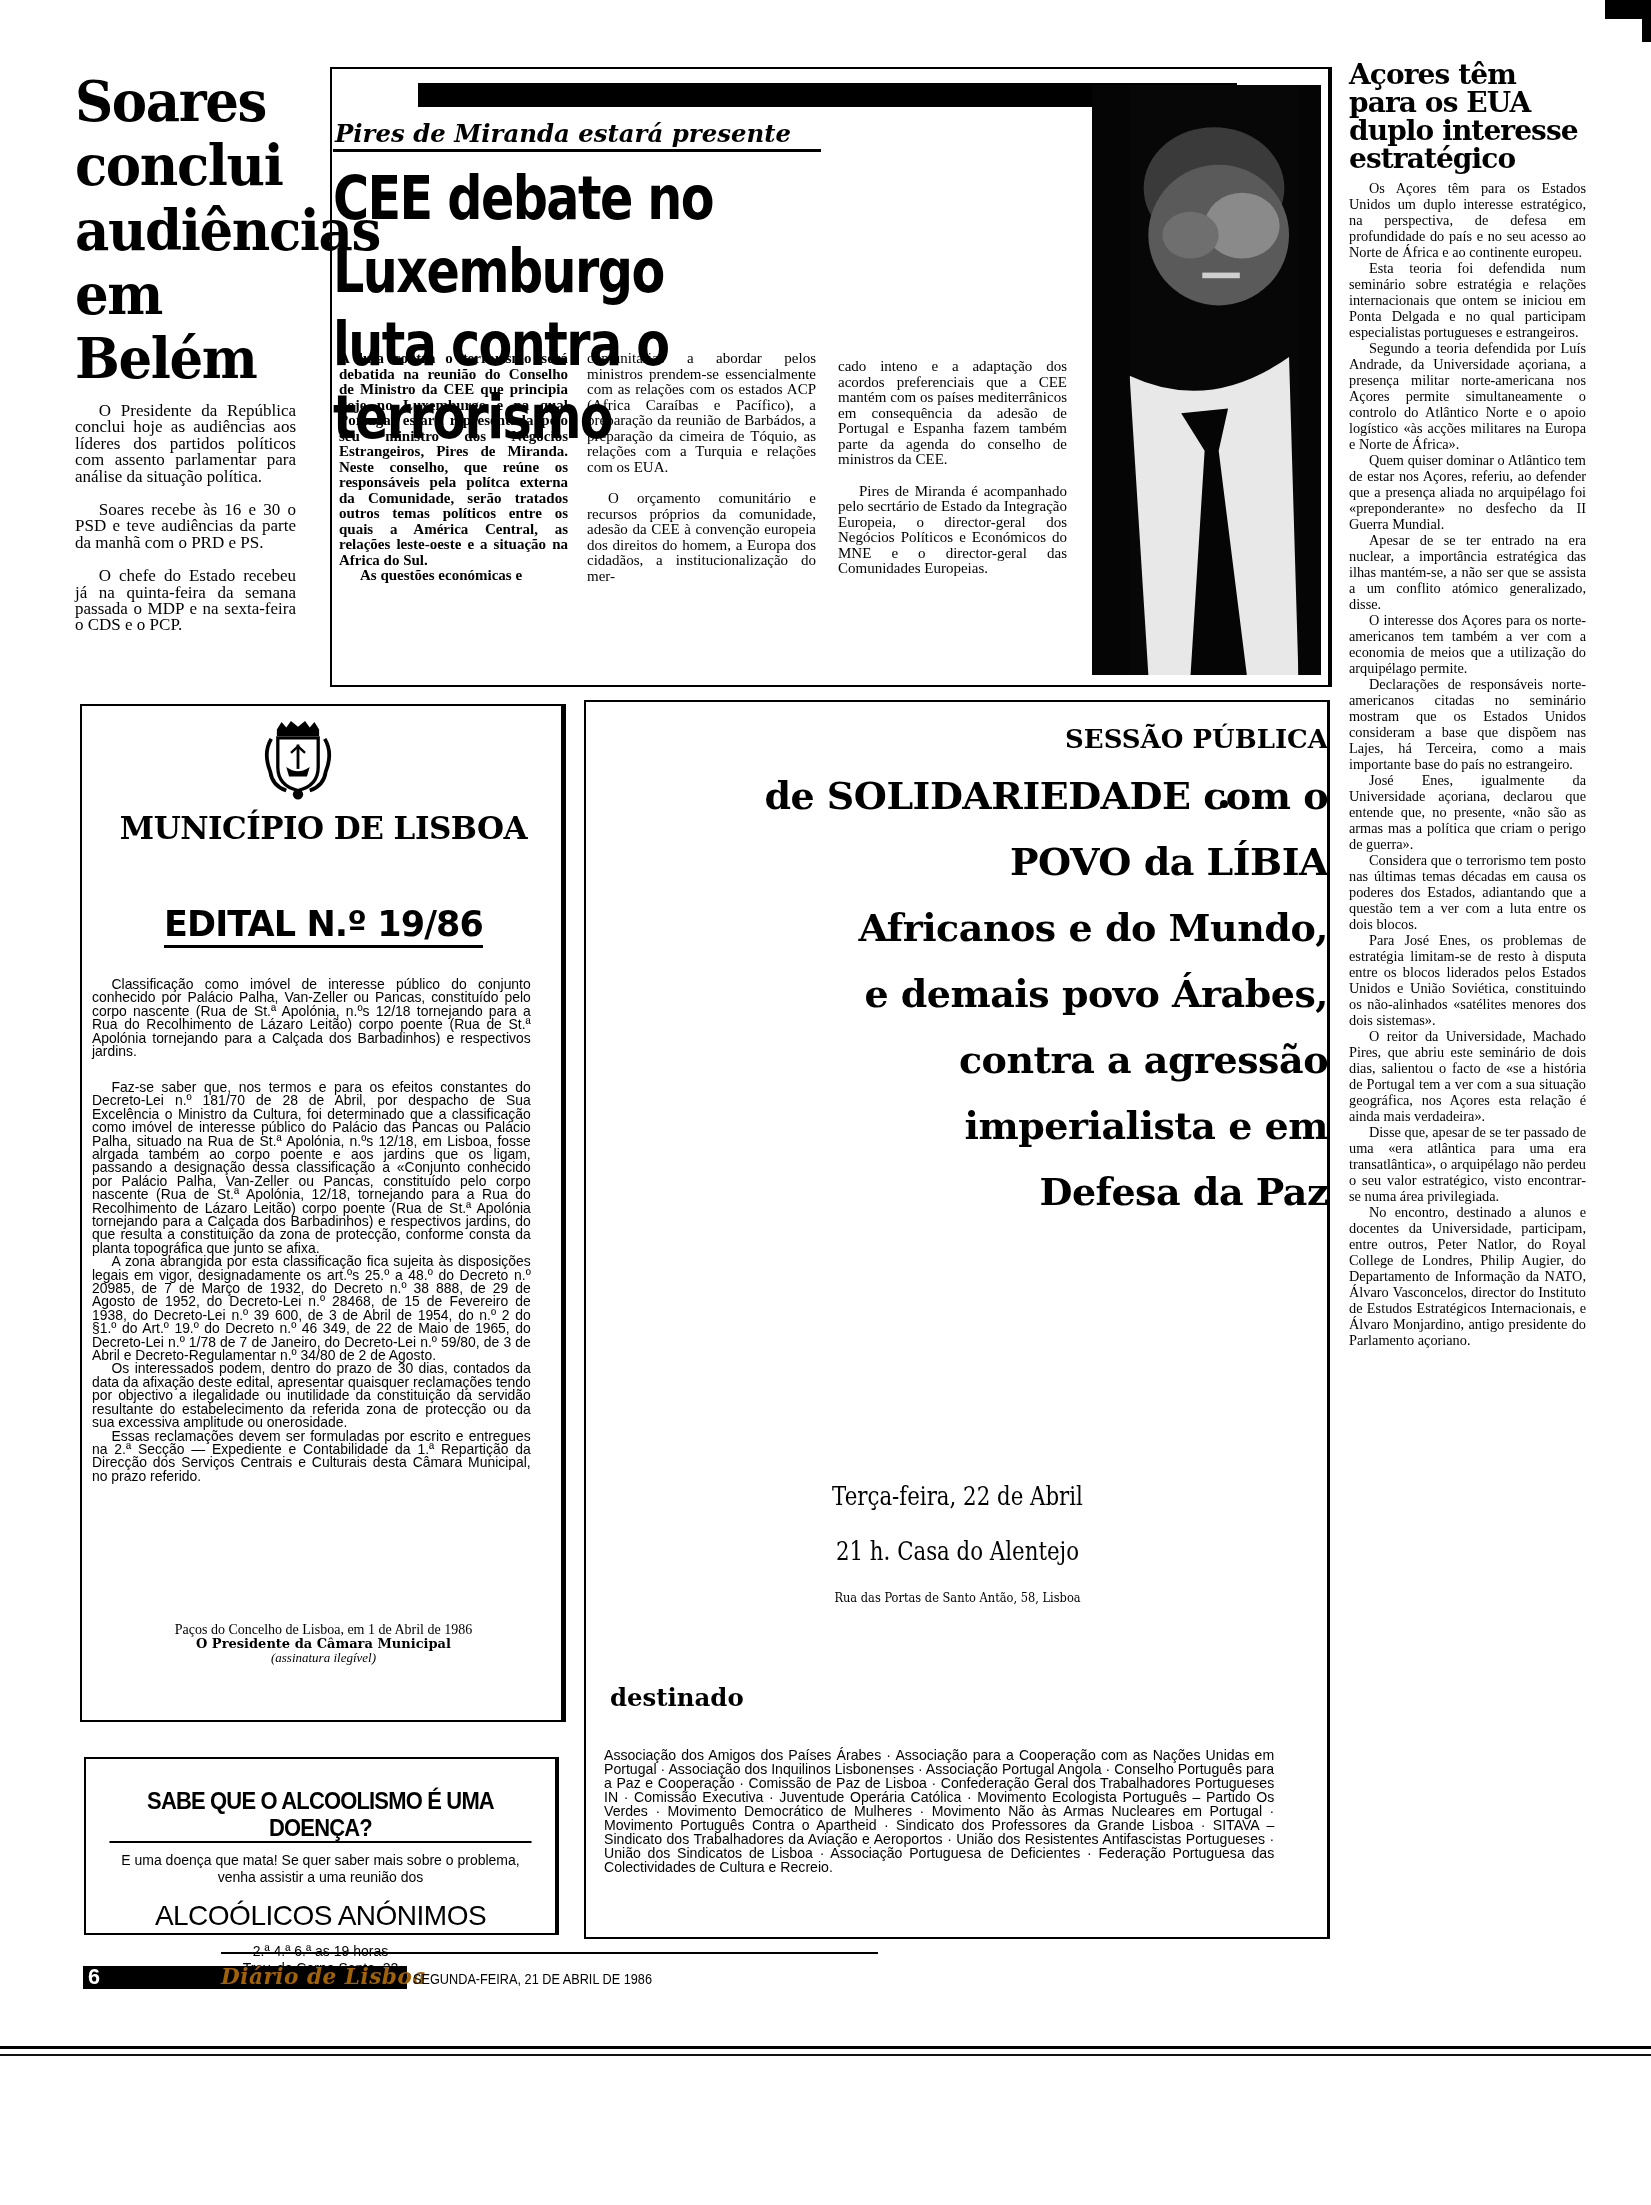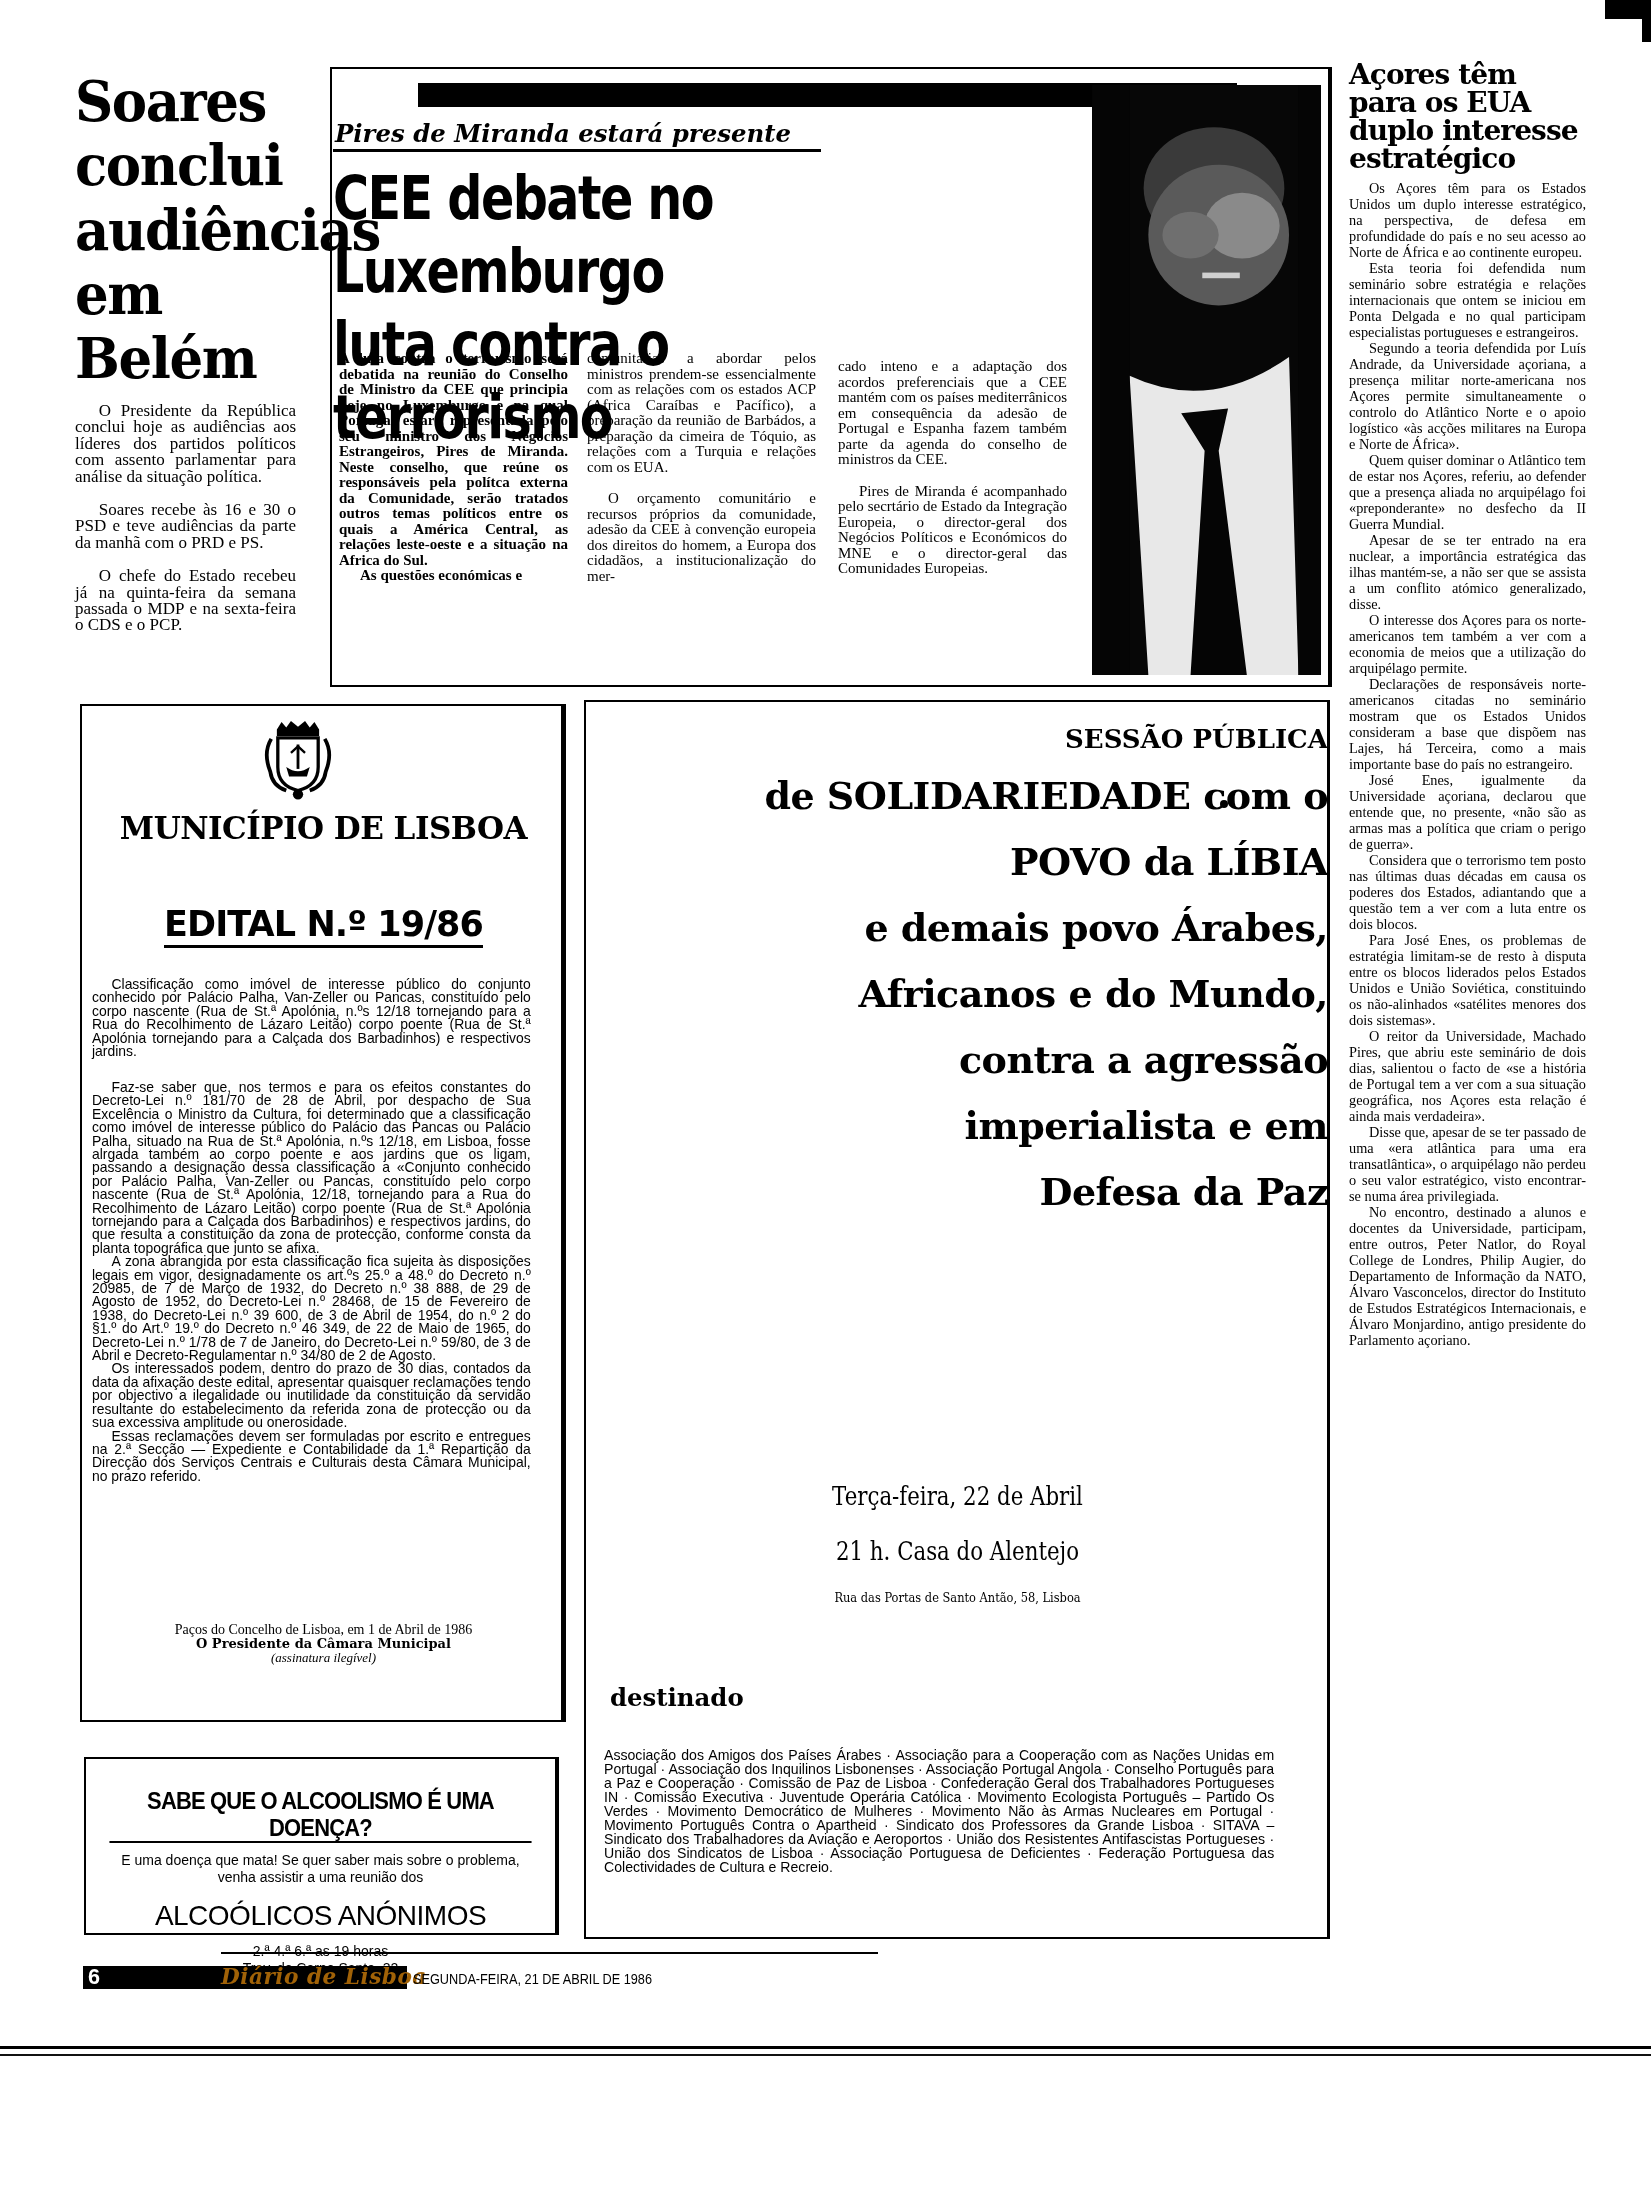--- a/index.html
+++ b/index.html
@@ -143,21 +143,21 @@
   </h2>
   <div class="body just">
     <p class="indent">Os Açores têm para os Estados Unidos um duplo interesse estratégico, na perspectiva, de defesa em profundidade do país e no seu acesso ao Norte de África e ao continente europeu.</p>
     <p class="indent">Esta teoria foi defendida num seminário sobre estratégia e relações internacionais que ontem se iniciou em Ponta Delgada e no qual participam especialistas portugueses e estrangeiros.</p>
     <p class="indent">Segundo a teoria defendida por Luís Andrade, da Universidade açoriana, a presença militar norte-americana nos Açores permite simultaneamente o controlo do Atlântico Norte e o apoio logístico «às acções militares na Europa e Norte de África».</p>
     <p class="indent">Quem quiser dominar o Atlântico tem de estar nos Açores, referiu, ao defender que a presença aliada no arquipélago foi «preponderante» no desfecho da II Guerra Mundial.</p>
     <p class="indent">Apesar de se ter entrado na era nuclear, a importância estratégica das ilhas mantém-se, a não ser que se assista a um conflito atómico generalizado, disse.</p>
     <p class="indent">O interesse dos Açores para os norte-americanos tem também a ver com a economia de meios que a utilização do arquipélago permite.</p>
     <p class="indent">Declarações de responsáveis norte-americanos citadas no seminário mostram que os Estados Unidos consideram a base que dispõem nas Lajes, há Terceira, como a mais importante base do país no estrangeiro.</p>
     <p class="indent">José Enes, igualmente da Universidade açoriana, declarou que entende que, no presente, «não são as armas mas a política que criam o perigo de guerra».</p>
-    <p class="indent">Considera que o terrorismo tem posto nas últimas duas décadas em causa os poderes dos Estados, adiantando que a questão tem a ver com a luta entre os dois blocos.</p>
+    <p class="indent">Considera que o terrorismo tem posto nas últimas temas décadas em causa os poderes dos Estados, adiantando que a questão tem a ver com a luta entre os dois blocos.</p>
     <p class="indent">Para José Enes, os problemas de estratégia limitam-se de resto à disputa entre os blocos liderados pelos Estados Unidos e União Soviética, constituindo os não-alinhados «satélites menores dos dois sistemas».</p>
     <p class="indent">O reitor da Universidade, Machado Pires, que abriu este seminário de dois dias, salientou o facto de «se a história de Portugal tem a ver com a sua situação geográfica, nos Açores esta relação é ainda mais verdadeira».</p>
     <p class="indent">Disse que, apesar de se ter passado de uma «era atlântica para uma era transatlântica», o arquipélago não perdeu o seu valor estratégico, visto encontrar-se numa área privilegiada.</p>
     <p class="indent">No encontro, destinado a alunos e docentes da Universidade, participam, entre outros, Peter Natlor, do Royal College de Londres, Philip Augier, do Departamento de Informação da NATO, Álvaro Vasconcelos, director do Instituto de Estudos Estratégicos Internacionais, e Álvaro Monjardino, antigo presidente do Parlamento açoriano.</p>
   </div>
 </article>
 
 <div class="abs" id="edital"></div>
 <div class="abs" id="crest">
   <svg width="108" height="80" viewBox="0 0 230 170">
@@ -197,22 +197,22 @@
     <div>2.ª 4.ª 6.ª as 19 horas</div>
     <div>Trav. do Corpo Santo, 32</div>
   </div>
 </div>
 
 <div class="abs" id="sol-box"></div>
 <div class="abs" id="sol-lines">
   <div class="l0">SESSÃO PÚBLICA</div>
   <div class="ln">de SOLIDARIEDADE com o</div>
   <div class="ln">POVO da LÍBIA</div>
+  <div class="ln">Africanos e do Mundo,</div>
   <div class="ln">e demais povo Árabes,</div>
-  <div class="ln">Africanos e do Mundo,</div>
   <div class="ln">contra a agressão</div>
   <div class="ln">imperialista e em</div>
   <div class="ln">Defesa da Paz</div>
 </div>
 <div class="abs" id="sol-dot"></div>
 <div class="abs" id="sol-date">
   <div>Terça-feira, 22 de Abril</div>
   <div>21 h. Casa do Alentejo</div>
 </div>
 <div class="abs" id="sol-addr">Rua das Portas de Santo Antão, 58, Lisboa</div>

